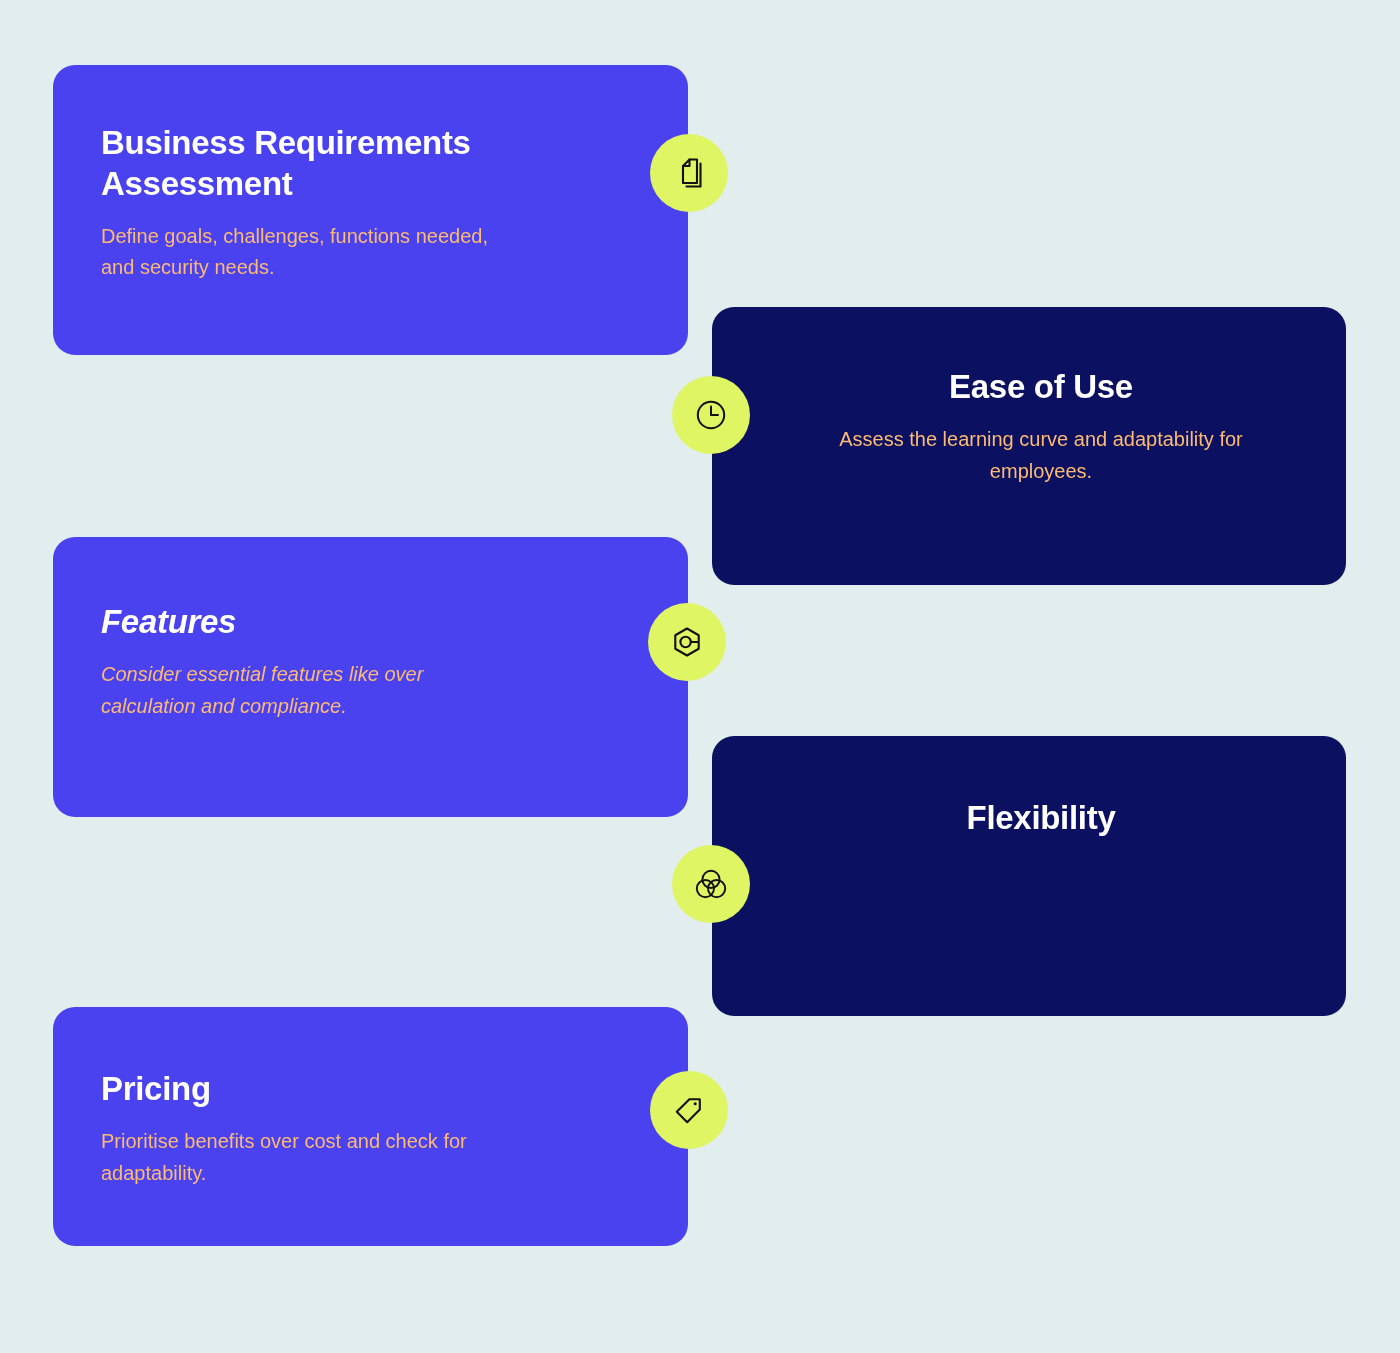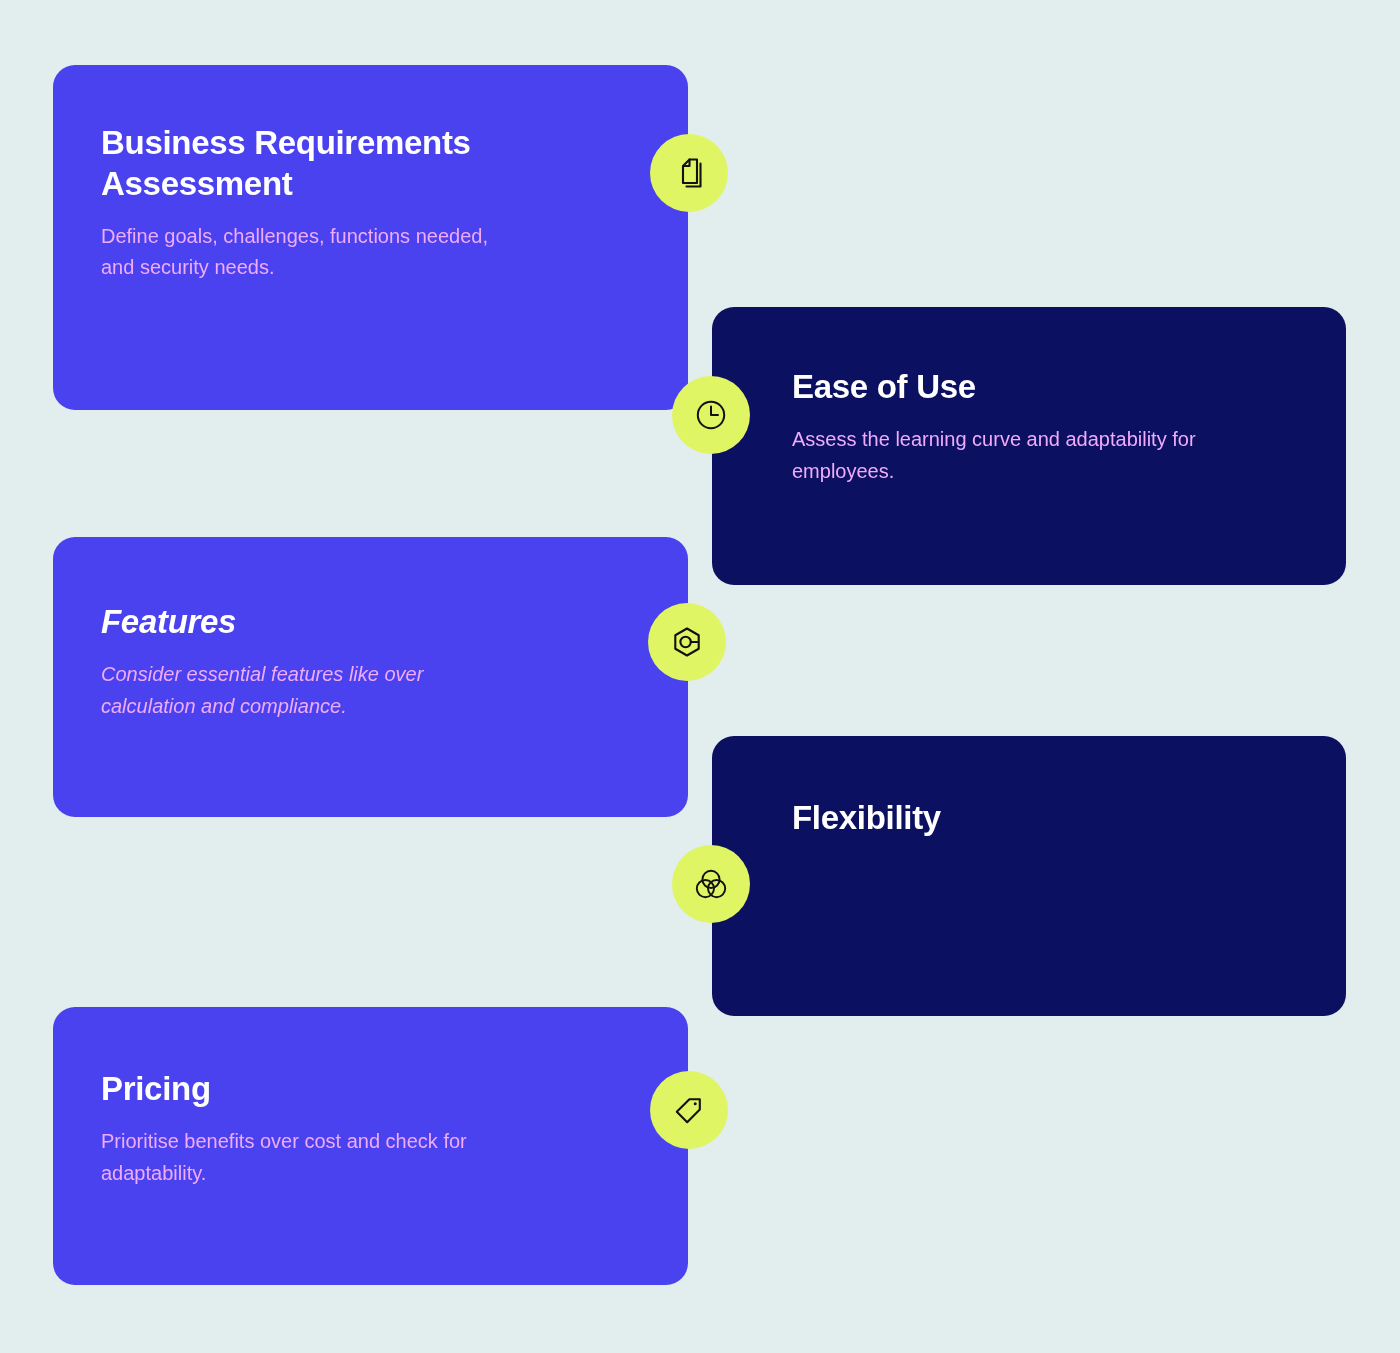--- a/index.html
+++ b/index.html
@@ -10,35 +10,35 @@
     overflow:hidden;
   }
   #stage { position:relative; width:1400px; height:1353px; }
 
   .card {
     position:absolute;
     border-radius:22px;
     padding:0;
   }
   .card.left  { left:53px;  width:635px; background:#4a42ee; }
-  .card.right { left:712px; width:634px; background:#0b1160; }
+  .card.right { left:712px; width:634px; background:#0b1160;text-align:center; }
 
   .card-inner { position:absolute; left:48px; right:48px; }
   .card.right .card-inner { left:80px; right:56px; }
 
   .card-title {
     color:#ffffff;
     font-weight:bold;
     font-size:33px;
     line-height:1.24;
     letter-spacing:-0.3px;
     white-space:pre-line;
   }
   .card-desc {
-    color:#f0abfc;
+    color:#fdba74;
     font-size:20px;
     line-height:1.58;
     margin-top:16px;
     white-space:pre-line;
   }
 
   .icon-badge {
     position:absolute;
     width:78px; height:78px;
     border-radius:50%;
@@ -46,21 +46,21 @@
     display:flex; align-items:center; justify-content:center;
     z-index:5;
   }
   .icon-badge svg { display:block; }
 </style>
 </head>
 <body>
 
 <div id="stage">
 
-  <div class="card left" style="top:65px; height:345px;">
+  <div class="card left" style="top:65px; height:290px;">
     <div class="card-inner" style="top:58px;">
       <div class="card-title">Business Requirements
 Assessment</div>
       <div class="card-desc">Define goals, challenges, functions needed,
 and security needs.</div>
     </div>
   </div>
   <div class="icon-badge" style="left:650px; top:134px;">
     <svg width="40" height="40" viewBox="0 0 40 40" fill="none" stroke="#121212" stroke-width="2.1" stroke-linejoin="round" stroke-linecap="round">
       <path d="M14 30 L14 13 L20.5 6.5 L28 6.5 L28 30 Z"></path>
@@ -104,21 +104,21 @@
     </div>
   </div>
   <div class="icon-badge" style="left:672px; top:845px;">
     <svg width="40" height="40" viewBox="0 0 40 40" fill="none" stroke="#121212" stroke-width="1.9" stroke-linejoin="round" stroke-linecap="round">
       <circle cx="20" cy="15.4" r="8.6"></circle>
       <circle cx="14.4" cy="24.6" r="8.6"></circle>
       <circle cx="25.6" cy="24.6" r="8.6"></circle>
     </svg>
   </div>
 
-  <div class="card left" style="top:1007px; height:278px;">
+  <div class="card left" style="top:1007px; height:239px;">
     <div class="card-inner" style="top:62px;">
       <div class="card-title">Pricing</div>
       <div class="card-desc">Prioritise benefits over cost and check for
 adaptability.</div>
     </div>
   </div>
   <div class="icon-badge" style="left:650px; top:1071px;">
     <svg width="40" height="40" viewBox="0 0 40 40" fill="none" stroke="#121212" stroke-width="2.1" stroke-linejoin="round" stroke-linecap="round">
       <path d="M30.8 9.2 L30.8 19.6 L18.2 32.2 L7.8 21.8 L20.4 9.2 Z"></path>
       <circle cx="26.2" cy="13.8" r="1.5" fill="#121212" stroke="none"></circle>

